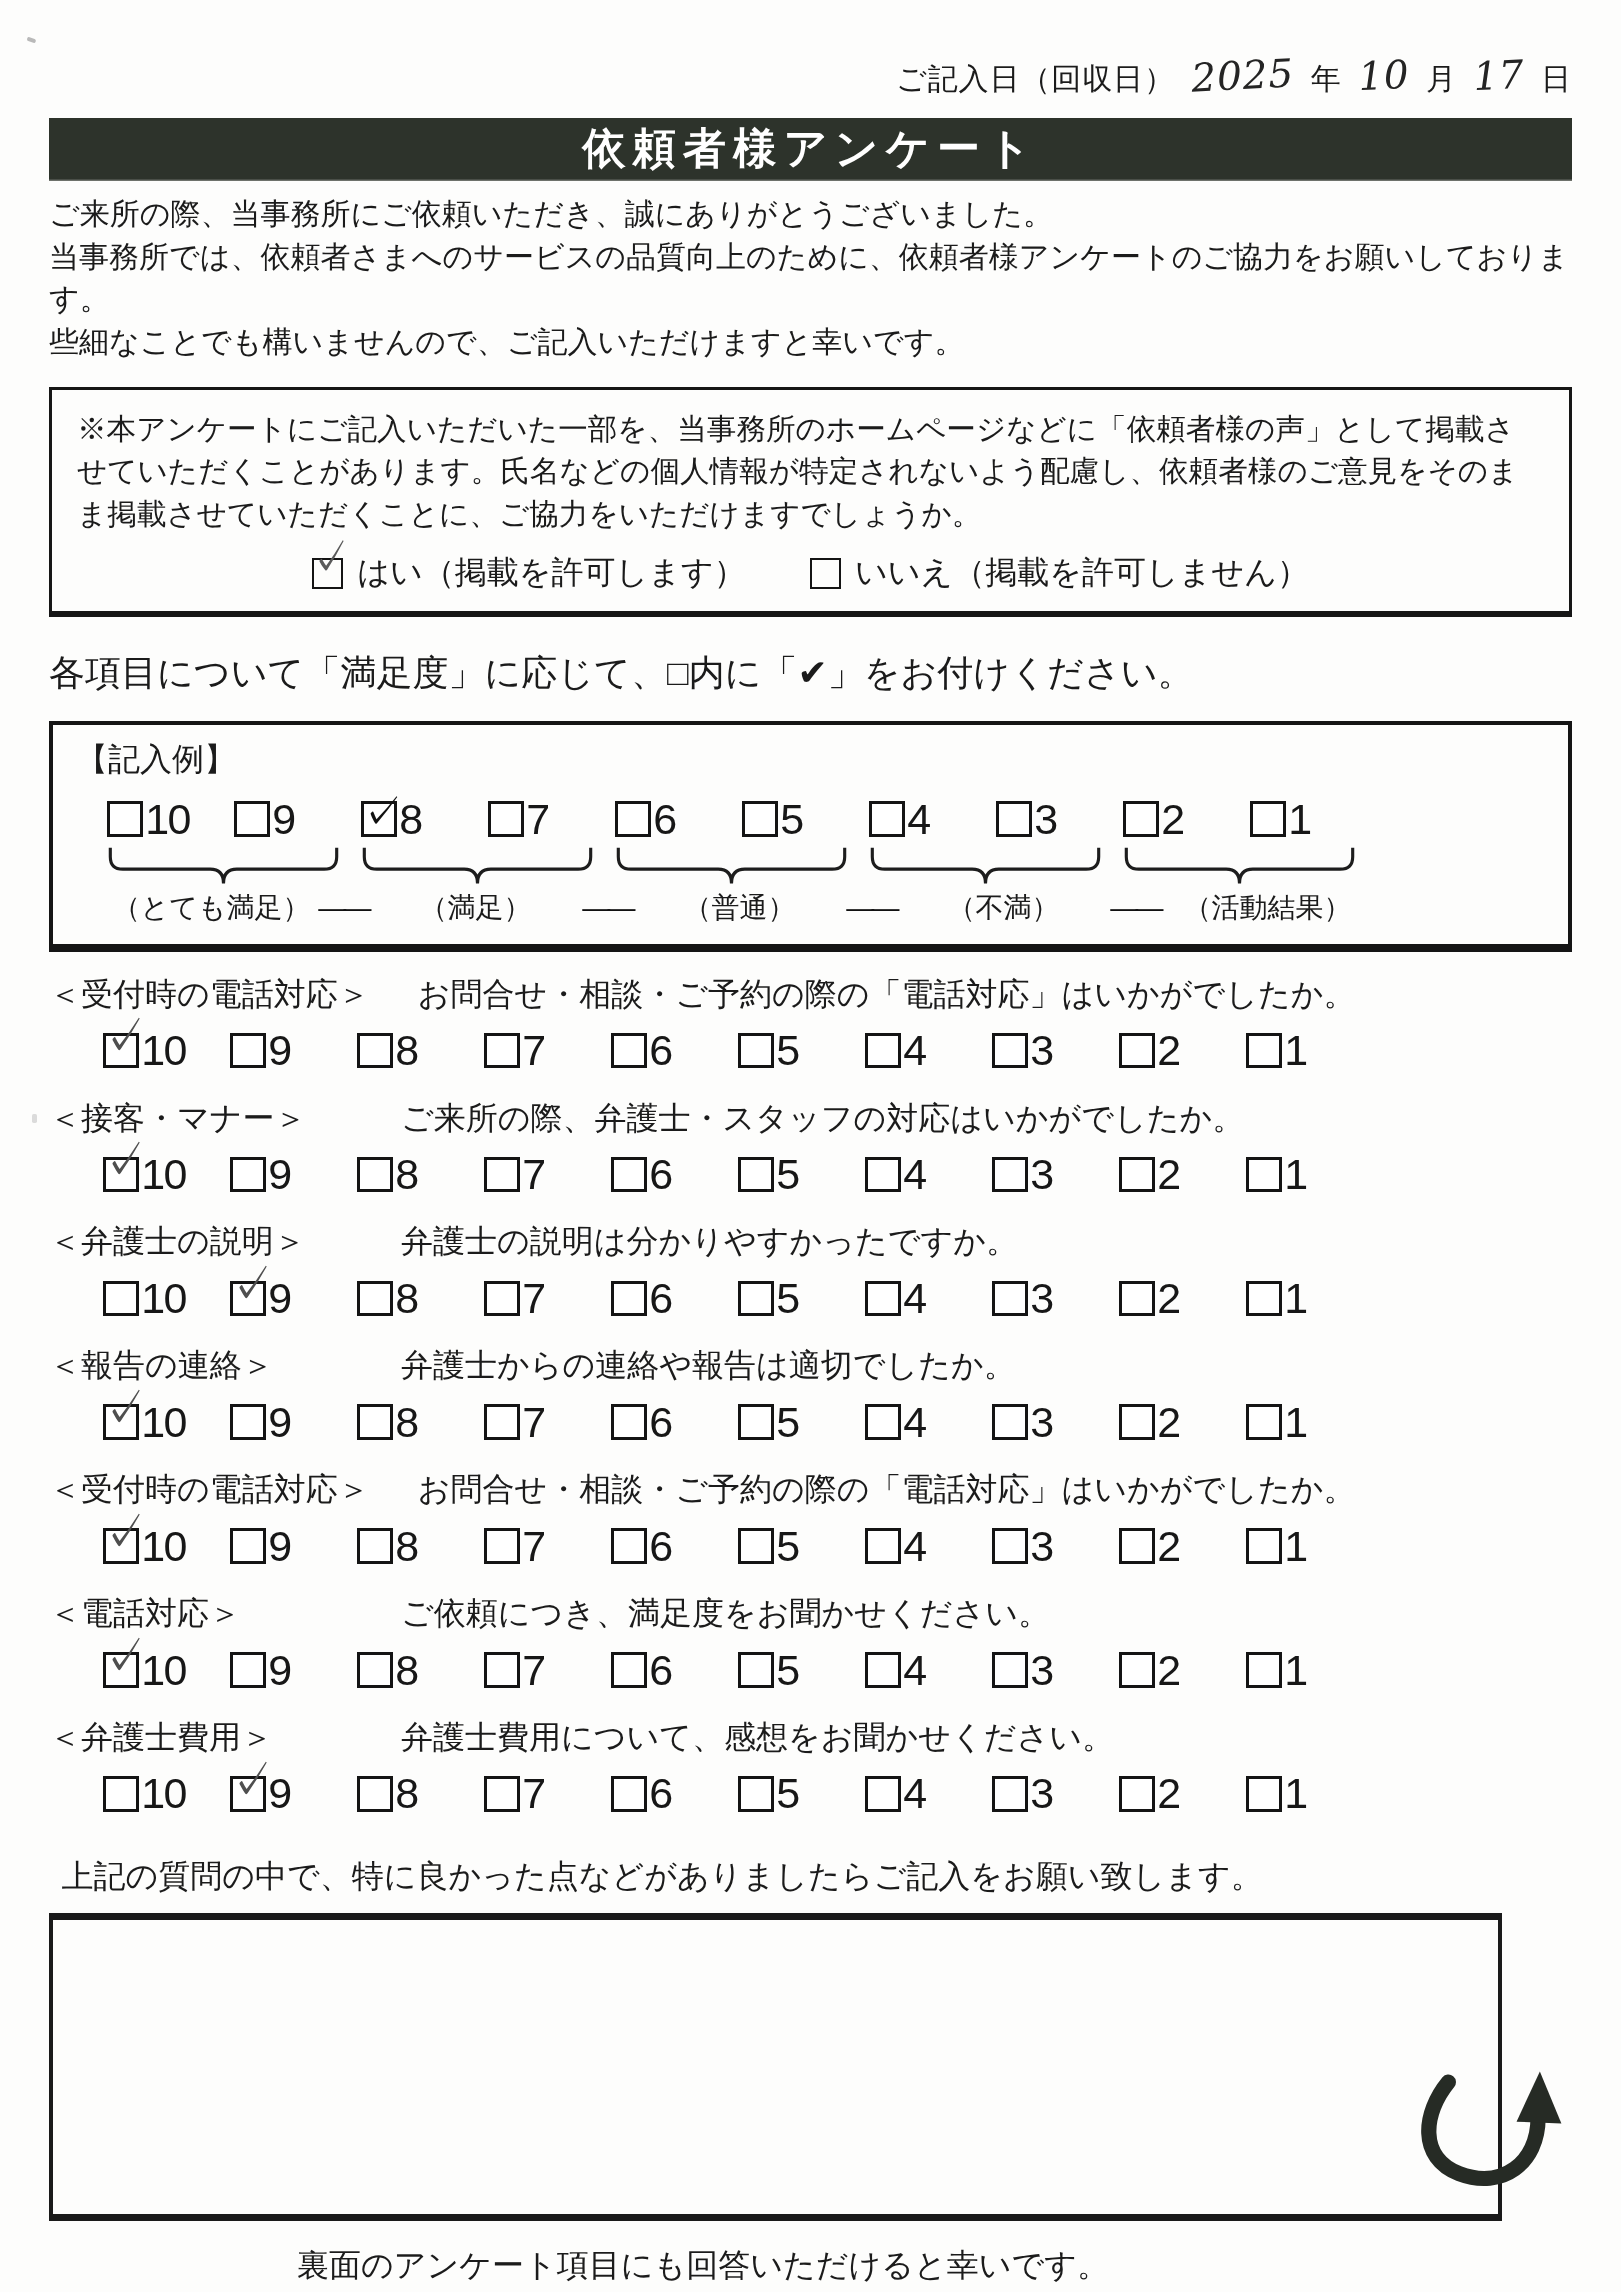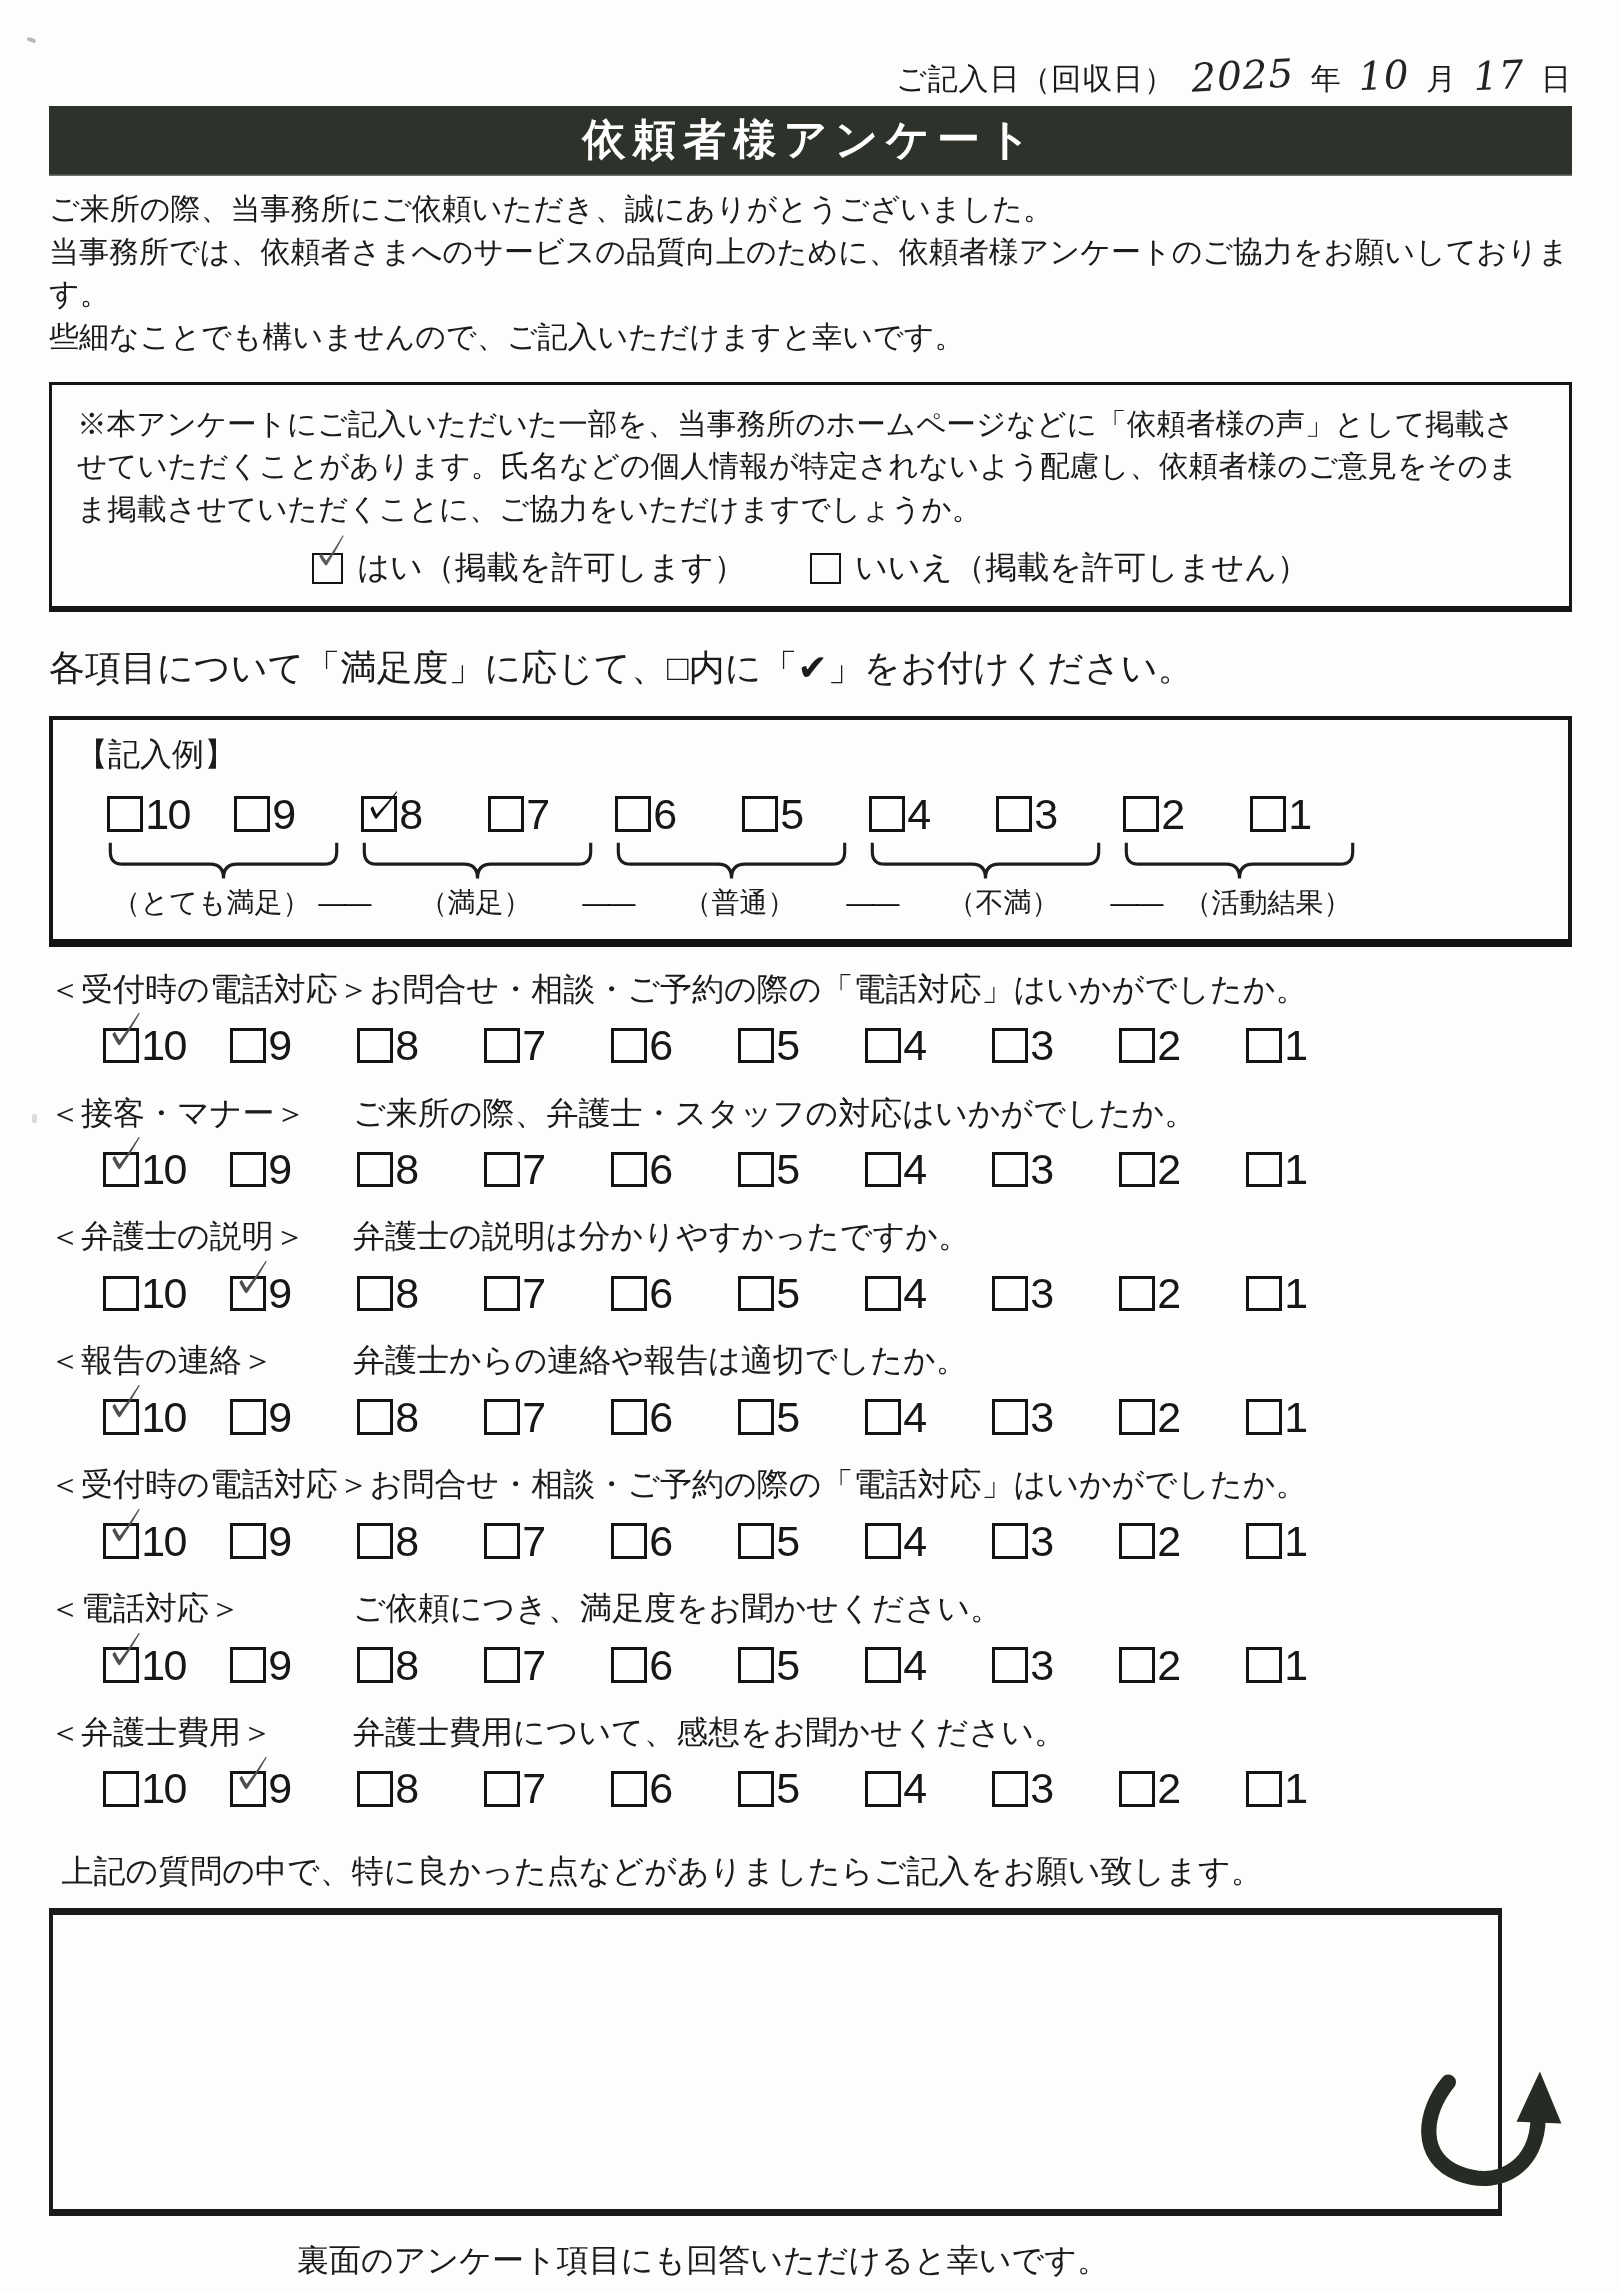--- a/index.html
+++ b/index.html
@@ -20,21 +20,21 @@
 
   
   .date-row{padding-top:56px;text-align:right;font-size:30px;letter-spacing:0.9px;white-space:nowrap;}
   .hand{
     font-family:"DejaVu Serif",serif;font-style:italic;
     font-size:39px;color:#242424;display:inline-block;
     transform:rotate(-3deg);padding:0 7.2px;line-height:1;
   }
 
   
-  .title-bar{margin-top:6px;background:#2d332b;height:68px;
+  .title-bar{margin-top:18px;background:#2d332b;height:61px;
     display:flex;align-items:center;justify-content:center;
     box-shadow:0 1.8px 0 #4a4f48;}
   .title-bar .title{color:#ffffff;font-size:43px;font-weight:bold;letter-spacing:7.2px;}
 
   
   .intro{margin-top:14.3px;font-size:30px;line-height:1.42;}
 
   
   .consent-box{margin-top:23px;border:3.6px solid #161616;border-bottom-width:6.3px;
     padding:18px 25px 14.3px;}
@@ -67,21 +67,21 @@
   
   .braces{display:flex;padding-left:43px;margin-top:1.8px;}
   .brace{width:254px;display:flex;justify-content:center;flex:none;}
   .ex-labels{display:flex;padding-left:58px;margin-top:1.8px;font-size:28px;
     align-items:center;height:39px;}
   .exl{width:201px;text-align:center;flex:none;white-space:nowrap;}
   .exdash{width:63px;text-align:center;flex:none;letter-spacing:-2.7px;color:#111;}
 
   
   .q-block{margin-top:23px;}
-  .q-head{display:flex;font-size:32px;line-height:1.2;align-items:flex-end;}
+  .q-head{display:flex;font-size:32px;line-height:1.2;align-items:flex-end;gap:48px;}
   .q-label{min-width:304px;flex:none;}
   .q-text{}
 
   
   .comment-prompt{margin-top:36px;font-size:32px;padding-left:12.5px;}
   .comment-box{margin-top:14.3px;width:1420px;height:276px;
     border:4.5px solid #1a1a1a;border-top-width:7.2px;border-bottom-width:7.2px;
     background:transparent;resize:none;font-size:30px;
     font-family:"Liberation Sans",sans-serif;padding:9px 12.5px;display:block;}
 

